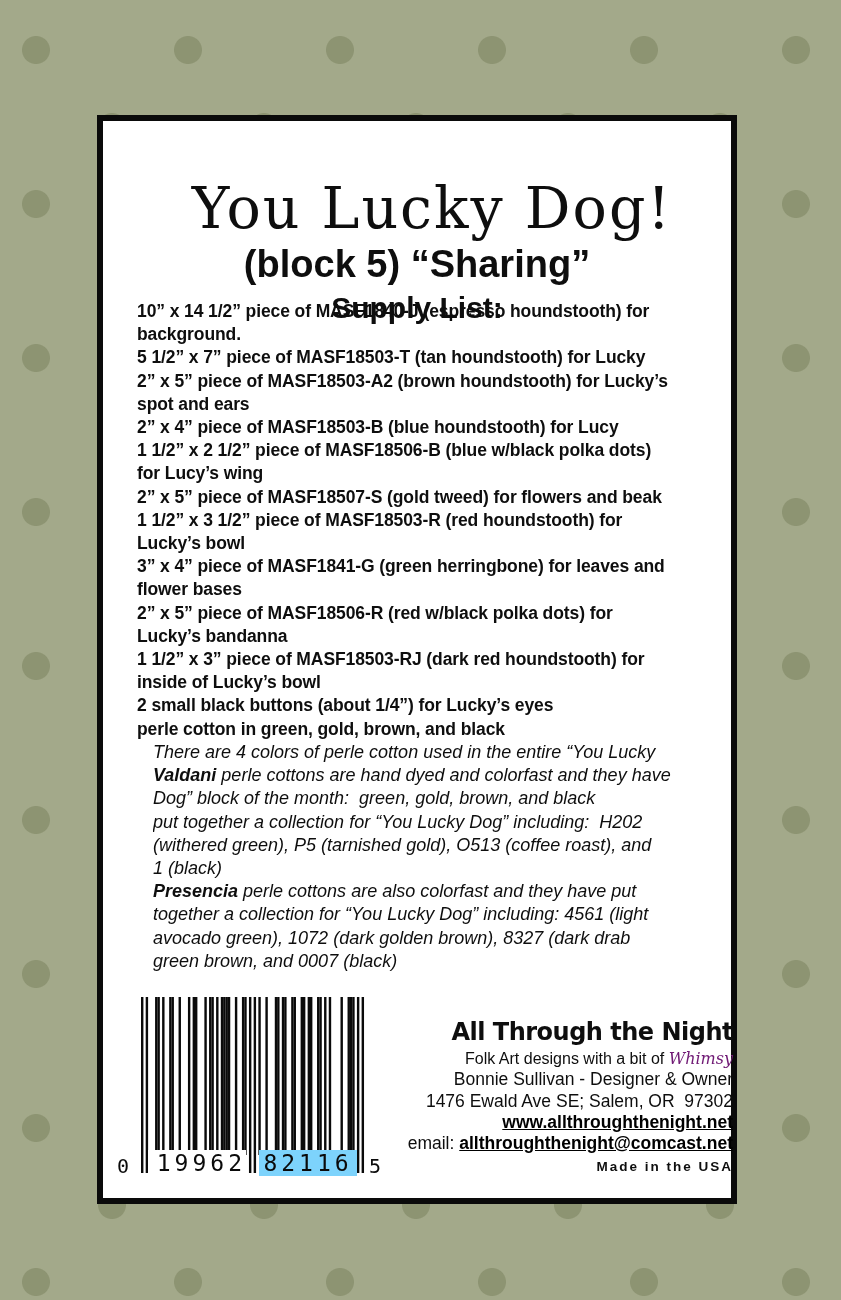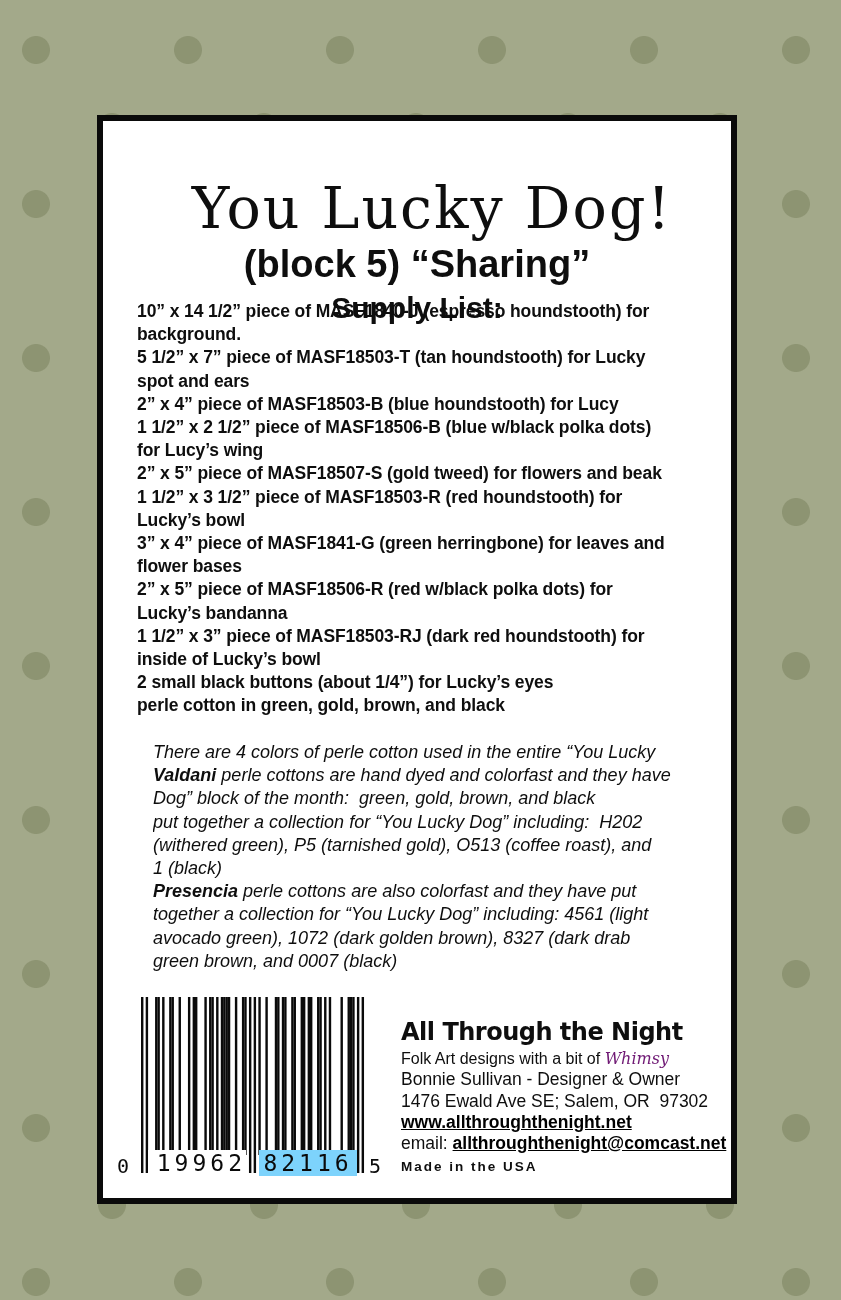--- a/index.html
+++ b/index.html
@@ -50,21 +50,21 @@
   .barcode svg rect{fill:#0a0a0a;}
   .bc-digits{
     position:absolute;font-family:"DejaVu Sans Mono",monospace;
     color:#0a0a0a;text-align:center;
   }
   .bc-g1{left:33px;top:157px;width:98px;font-size:23px;letter-spacing:4px;background:#fff;height:26px;text-align:right;}
   .bc-g2{left:144px;top:157px;width:98px;font-size:23px;letter-spacing:4px;background:#7dd3fc;height:26px;}
   .bc-first{left:2px;top:161px;font-size:20px;}
   .bc-last{left:254px;top:161px;font-size:20px;}
   .publisher{
-    position:absolute;left:260px;top:896px;width:370px;text-align:left;padding-left:38px;
+    position:absolute;left:260px;top:896px;width:370px;text-align:right;
   }
   .pub-name{
     font-family:"DejaVu Sans",sans-serif;font-size:24px;line-height:30px;
     font-weight:bold;letter-spacing:-0.5px;margin-bottom:2px;white-space:nowrap;
   }
   .pub-tagline{font-size:16px;line-height:20px;white-space:nowrap;}
   .whimsy{font-family:"DejaVu Serif",serif;font-style:italic;color:#701a75;}
   .pub-line{font-size:17.5px;line-height:21.5px;white-space:pre;}
   .pub-link{
     font-size:17.5px;line-height:21px;text-decoration:underline;
@@ -87,20 +87,21 @@
     <h3 class="heading">Supply List:</h3>
 
     <div class="supply">
 
         <div class="s-line">10” x 14 1/2” piece of MASF1840-J (espresso houndstooth) for</div>
 
         <div class="s-line">background.</div>
 
         <div class="s-line">5 1/2” x 7” piece of MASF18503-T (tan houndstooth) for Lucky</div>
 
+        <div class="s-line">2” x 5” piece of MASF18503-A2 (brown houndstooth) for Lucky’s</div>
 
         <div class="s-line">spot and ears</div>
 
         <div class="s-line">2” x 4” piece of MASF18503-B (blue houndstooth) for Lucy</div>
 
         <div class="s-line">1 1/2” x 2 1/2” piece of MASF18506-B (blue w/black polka dots)</div>
 
         <div class="s-line">for Lucy’s wing</div>
 
         <div class="s-line">2” x 5” piece of MASF18507-S (gold tweed) for flowers and beak</div>

